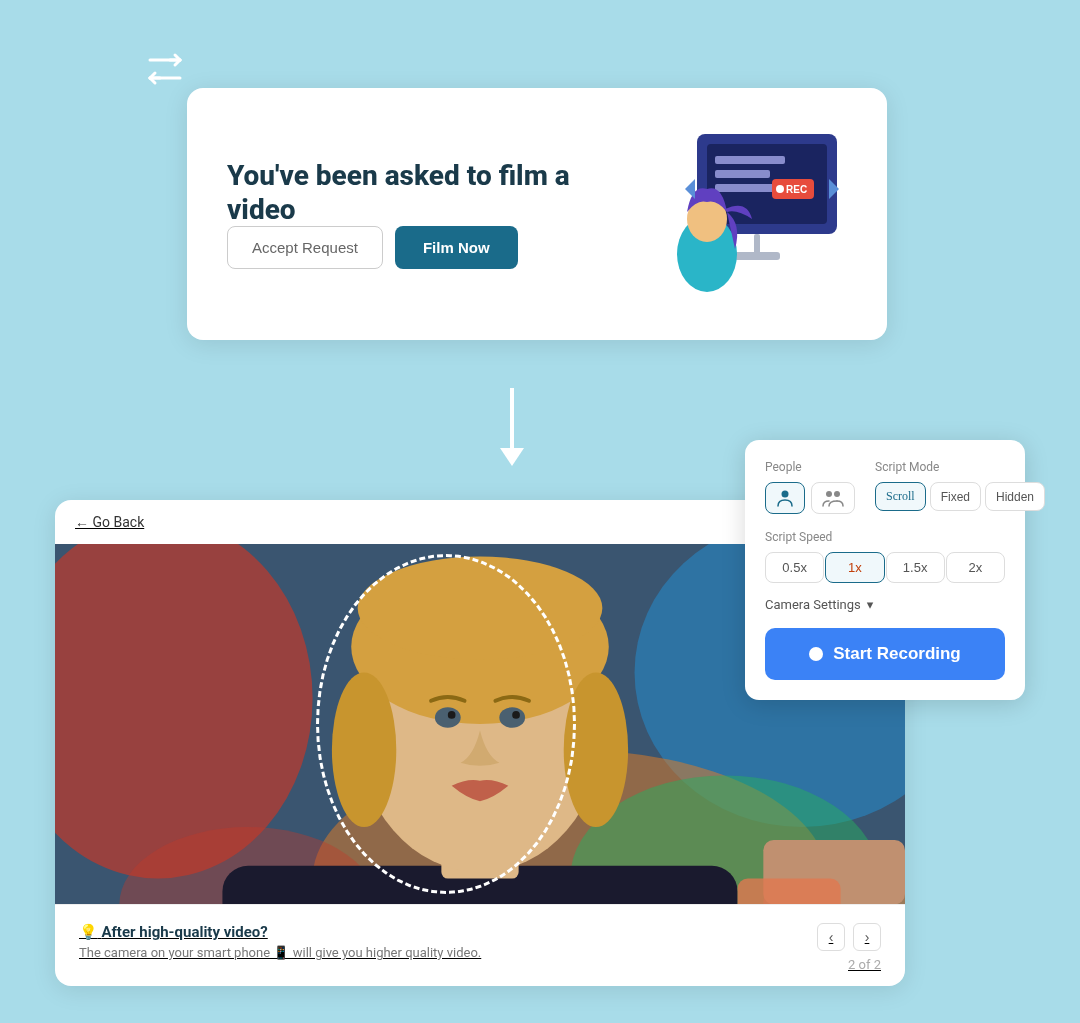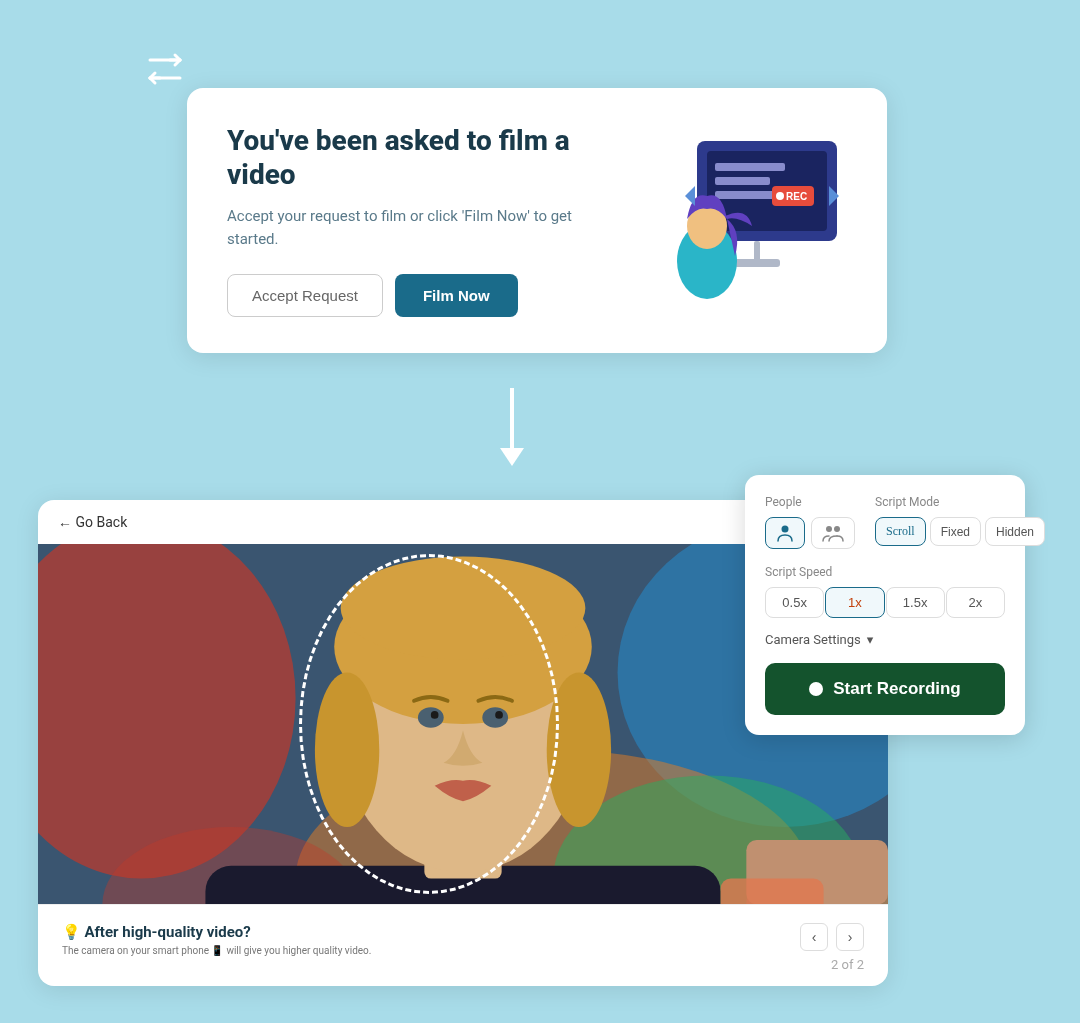--- a/index.html
+++ b/index.html
@@ -29,21 +29,20 @@
 
     .top-card-text {
       flex: 1;
     }
 
     .top-card-title {
       font-size: 28px;
       font-weight: 800;
       color: #1a3a4a;
       line-height: 1.2;
-      margin-bottom: 14px;
     }
 
     .top-card-subtitle {
       font-size: 15px;
       color: #5a7a8a;
       margin-bottom: 24px;
       line-height: 1.5;
     }
 
     .top-card-buttons {
@@ -101,26 +100,27 @@
       height: 0;
       border-left: 12px solid transparent;
       border-right: 12px solid transparent;
       border-top: 18px solid white;
     }
 
     
     .bottom-section {
       position: absolute;
       top: 500px;
-      left: 38px;
+      left: 55px;
       width: 850px;
       background: white;
       border-radius: 16px;
       overflow: hidden;
       box-shadow: 0 4px 24px rgba(0,0,0,0.10);
+      text-decoration: underline;
     }
 
     .go-back {
       padding: 14px 20px;
       font-size: 14px;
       color: #333;
       display: flex;
       align-items: center;
       gap: 6px;
       cursor: pointer;
@@ -160,21 +160,21 @@
     }
 
     .tip-title {
       font-size: 15px;
       font-weight: 700;
       color: #1a3a4a;
       margin-bottom: 4px;
     }
 
     .tip-text {
-      font-size: 10px;
+      font-size: 13px;
       color: #777;
     }
 
     .tip-nav {
       display: flex;
       flex-direction: column;
       align-items: flex-end;
       gap: 6px;
     }
 
@@ -198,21 +198,21 @@
     }
 
     .tip-page {
       font-size: 13px;
       color: #aaa;
     }
 
     
     .settings-panel {
       position: absolute;
-      top: 475px;
+      top: 440px;
       right: 55px;
       width: 280px;
       background: white;
       border-radius: 14px;
       padding: 20px;
       box-shadow: 0 4px 24px rgba(0,0,0,0.15);
       z-index: 10;
     }
 
     .settings-row {
@@ -312,21 +312,21 @@
       gap: 6px;
       margin-bottom: 16px;
       font-size: 13px;
       color: #555;
       cursor: pointer;
     }
 
     .start-recording-btn {
       width: 100%;
       padding: 16px;
-      background: #14532d;
+      background: #3b82f6;
       color: white;
       border: none;
       border-radius: 10px;
       font-size: 17px;
       font-weight: 700;
       cursor: pointer;
       display: flex;
       align-items: center;
       justify-content: center;
       gap: 10px;
@@ -372,21 +372,20 @@
     <line x1="10" y1="28" x2="40" y2="28" stroke="white" stroke-width="3" stroke-linecap="round"></line>
     <line x1="10" y1="28" x2="20" y2="28" stroke="white" stroke-width="3" stroke-linecap="round"></line>
     <line x1="15" y1="23" x2="10" y2="28" stroke="white" stroke-width="3" stroke-linecap="round"></line>
     <line x1="15" y1="33" x2="10" y2="28" stroke="white" stroke-width="3" stroke-linecap="round"></line>
   </svg>
 </div>
 
 <div class="top-card">
   <div class="top-card-text">
     <div class="top-card-title">You've been asked to film a video</div>
-    <div class="top-card-subtitle">Accept your request to film or click 'Film Now' to get started.</div>
     <div class="top-card-buttons">
       <button class="btn-accept">Accept Request</button>
       <button class="btn-film">Film Now</button>
     </div>
   </div>
 
   <div class="illustration">
     <svg width="220" height="180" viewBox="0 0 220 180" fill="none" xmlns="http://www.w3.org/2000/svg">
 
       <rect x="70" y="10" width="140" height="100" rx="8" fill="#2d3a8c"></rect>

